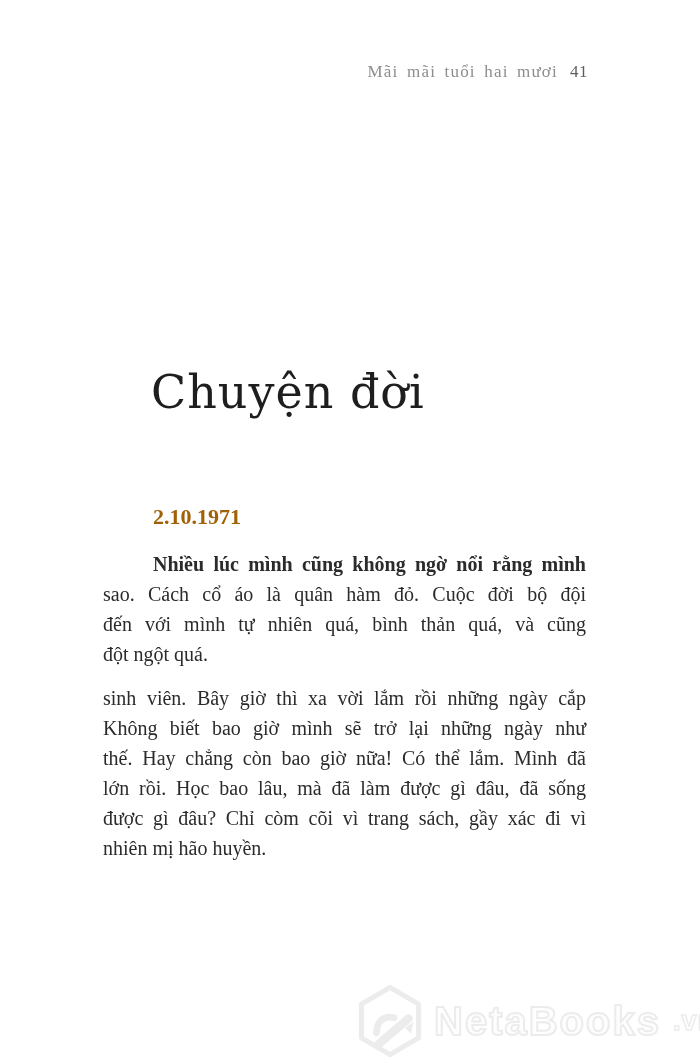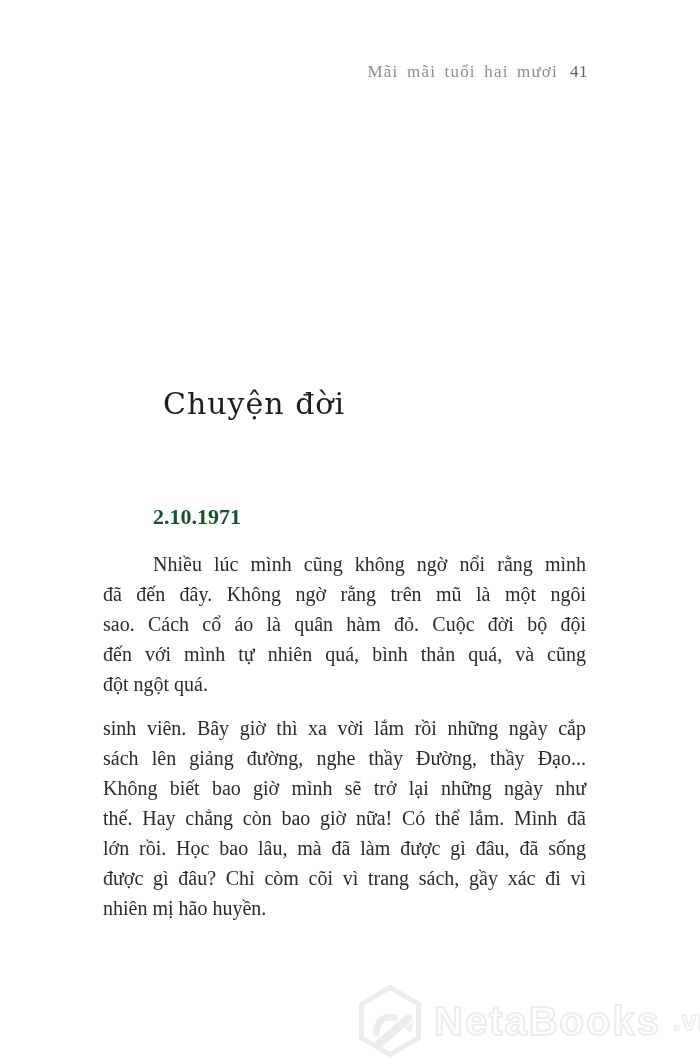--- a/index.html
+++ b/index.html
@@ -28,54 +28,54 @@
     margin-left: 12px;
     letter-spacing: 0.5px;
     margin-top: 16px;
   }
 
   
   .chapter-title {
     position: absolute;
     left: 151px;
     top: 364px;
-    margin: 12px;
+    margin: 0;
     font-family: "DejaVu Serif", serif;
     font-weight: 500;
-    font-size: 30px;
+    font-size: 46px;
     line-height: 56px;
     letter-spacing: 1px;
     color: #1e1e1e;
   }
 
   
   .content {
     position: absolute;
     left: 103px;
     top: 502px;
     width: 483px;
     color: #2b2b2b;
   }
   .entry-date {
     font-size: 22px;
     font-weight: 700;
     line-height: 30px;
     margin: 0 0 17px 50px;
-    color: #14532d;
+    color: #a16207;
   }
   .para { margin: 0; }
   .para + .para { margin-top: 14px; }
   .line {
     font-size: 20px;
     line-height: 30px;
     text-align: justify;
     text-align-last: justify;
     white-space: nowrap;
   }
-  .line.first { text-indent: 50px; }
+  .line.first { text-indent: 50px; font-weight: bold; }
   .line.last  { text-align-last: left; white-space: normal; }
 
   
   .watermark {
     position: absolute;
     left: 356px;
     top: 984px;
     display: flex;
     align-items: center;
     gap: 10px;
@@ -111,28 +111,26 @@
     <span>Mãi mãi tuổi hai mươi</span><span class="pagenum">41</span>
   </div>
 
   <h1 class="chapter-title">Chuyện đời</h1>
 
   <div class="content">
     <div class="entry-date">2.10.1971</div>
     <div id="paragraphs">
         <div class="para">
           <div class="line first">Nhiều lúc mình cũng không ngờ nổi rằng mình</div>
-          <div class="line">đã đến đây. Không ngờ rằng trên mũ là một ngôi</div>
           <div class="line">sao. Cách cổ áo là quân hàm đỏ. Cuộc đời bộ đội</div>
           <div class="line">đến với mình tự nhiên quá, bình thản quá, và cũng</div>
           <div class="line last">đột ngột quá.</div>
         </div>
         <div class="para">
           <div class="line">sinh viên. Bây giờ thì xa vời lắm rồi những ngày cắp</div>
-          <div class="line">sách lên giảng đường, nghe thầy Đường, thầy Đạo...</div>
           <div class="line">Không biết bao giờ mình sẽ trở lại những ngày như</div>
           <div class="line">thế. Hay chẳng còn bao giờ nữa! Có thể lắm. Mình đã</div>
           <div class="line">lớn rồi. Học bao lâu, mà đã làm được gì đâu, đã sống</div>
           <div class="line">được gì đâu? Chỉ còm cõi vì trang sách, gầy xác đi vì</div>
           <div class="line last">nhiên mị hão huyền.</div>
         </div>
       </div>
   </div>
 
   <div class="watermark">

